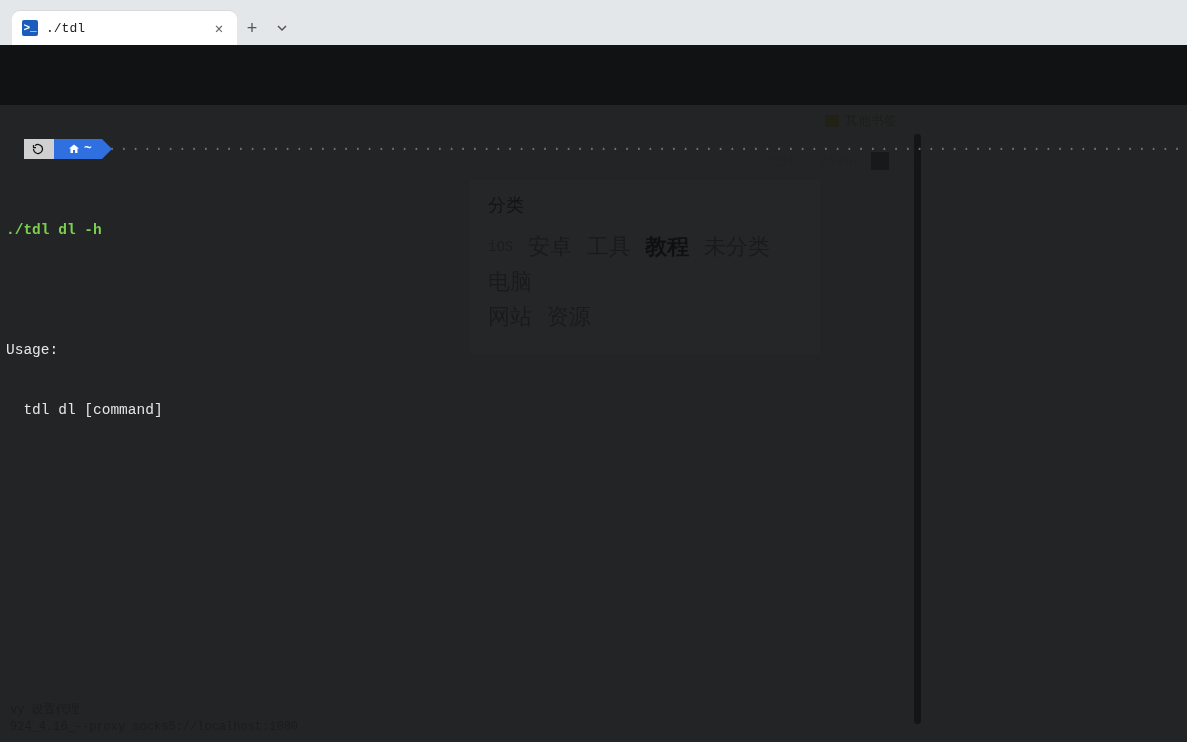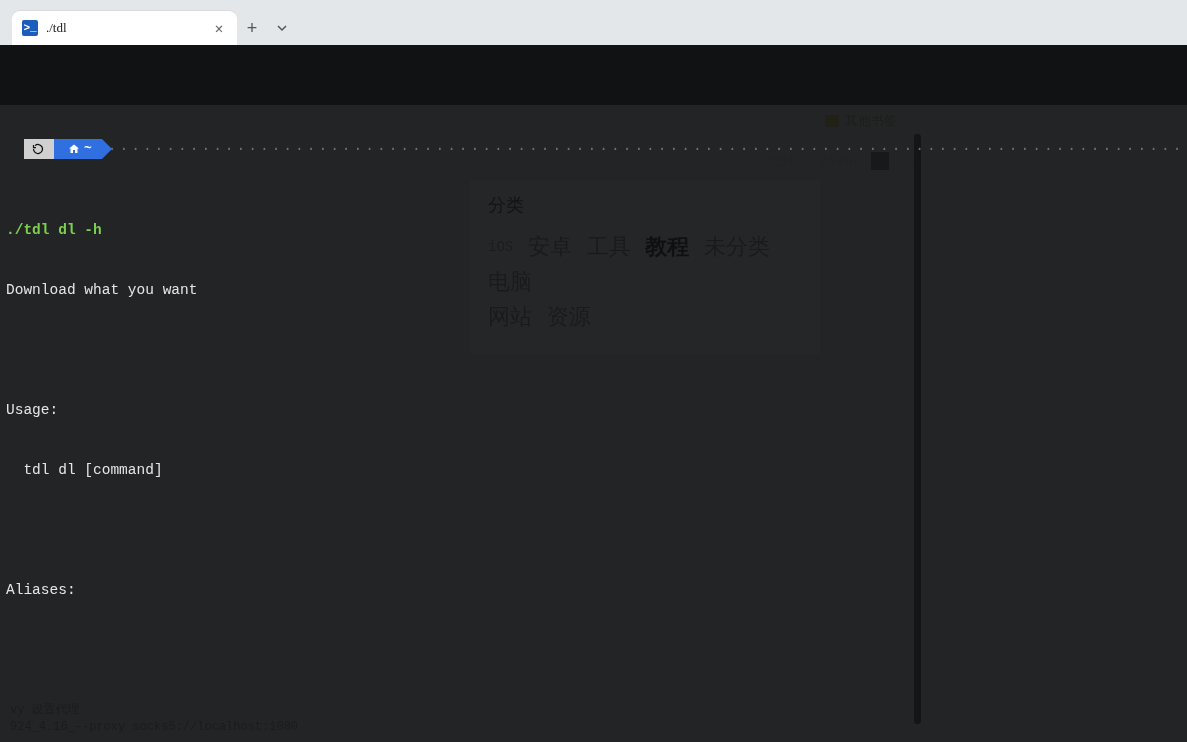--- a/index.html
+++ b/index.html
@@ -94,21 +94,21 @@
 .tab .ps-icon {
   width: 16px; height: 16px;
   background: #1b5dbd;
   border-radius: 2px;
   display:flex; align-items:center; justify-content:center;
   color:#fff; font-size:11px; font-weight:bold;
 }
 .tab .title {
   flex: 1;
   color: #222;
-  font-family: Liberation Serif, serif;
+  font-family: Liberation Mono, monospace;
   font-size: 13px;
 }
 .tab .close {
   width:16px; height:16px; color:#666; display:flex; align-items:center; justify-content:center;
   font-size:14px;
 }
 .newtab, .dropdown {
   width: 30px; height: 34px;
   display:flex; align-items:center; justify-content:center;
   color:#555; font-size:18px;
@@ -251,26 +251,24 @@
             <path d="M12 3 L2 11h3v9h5v-6h4v6h5v-9h3z"></path>
           </svg>
         <span class="tilde">~</span>
       </span>
     </div>
     <span class="dots">·····························································································································································································</span>
     
   </div>
 
   <div><span class="c-green">./tdl dl -h</span></div>
-  <div>Download what you want</div>
   <div> </div>
   <div>Usage:</div>
   <div>  tdl dl [command]</div>
   <div> </div>
-  <div>Aliases:</div>
   <div> </div>
   
   
   
   
   
   
   
   
   

